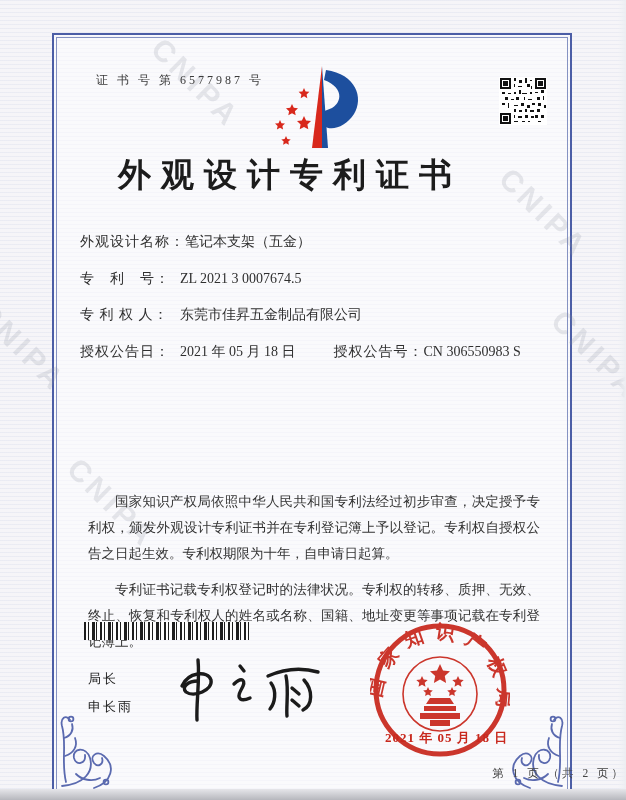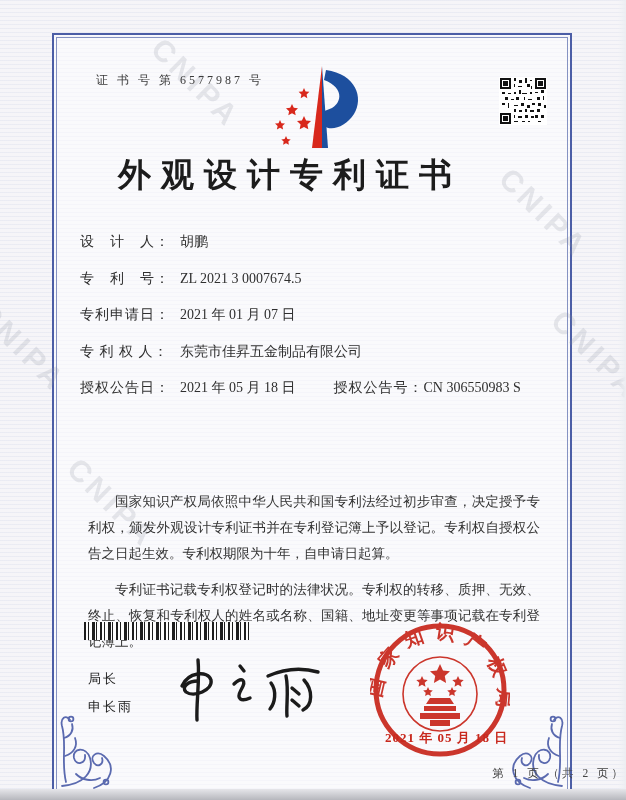--- a/index.html
+++ b/index.html
@@ -145,27 +145,24 @@
                M10,22h2v2h-2z M14,23h2v1h-2z M18,22h1v2h-1z M21,23h3v1h-3z M26,22h2v2h-2z
                M10,26h1v2h-1z M13,27h3v1h-3z M18,26h2v2h-2z M22,27h2v1h-2z
                M25,26h2v2h-2z M29,26h2v2h-2z M10,30h3v1h-3z M16,30h2v1h-2z M20,30h1v1h-1z M27,30h2v1h-2z"></path>
     </g>
   </svg>
 
   <div class="title">外观设计专利证书</div>
 
   <div class="fields">
     <div class="field-row">
-      <span class="field-label">设　计　人：</span><span>胡鹏</span>
+      <span class="field-label">外观设计名称：</span><span>笔记本支架（五金）</span>
     </div>
     <div class="field-row">
       <span class="field-label">专　利　号：</span><span>ZL 2021 3 0007674.5</span>
-    </div>
-    <div class="field-row">
-      <span class="field-label">专利申请日：</span><span>2021 年 01 月 07 日</span>
     </div>
     <div class="field-row">
       <span class="field-label">专 利 权 人：</span><span>东莞市佳昇五金制品有限公司</span>
     </div>
     <div class="field-row">
       <span class="field-label">授权公告日：</span><span>2021 年 05 月 18 日</span><span class="field-label2">授权公告号：</span><span>CN 306550983 S</span>
     </div>
   </div>
 
   <div class="paras">

